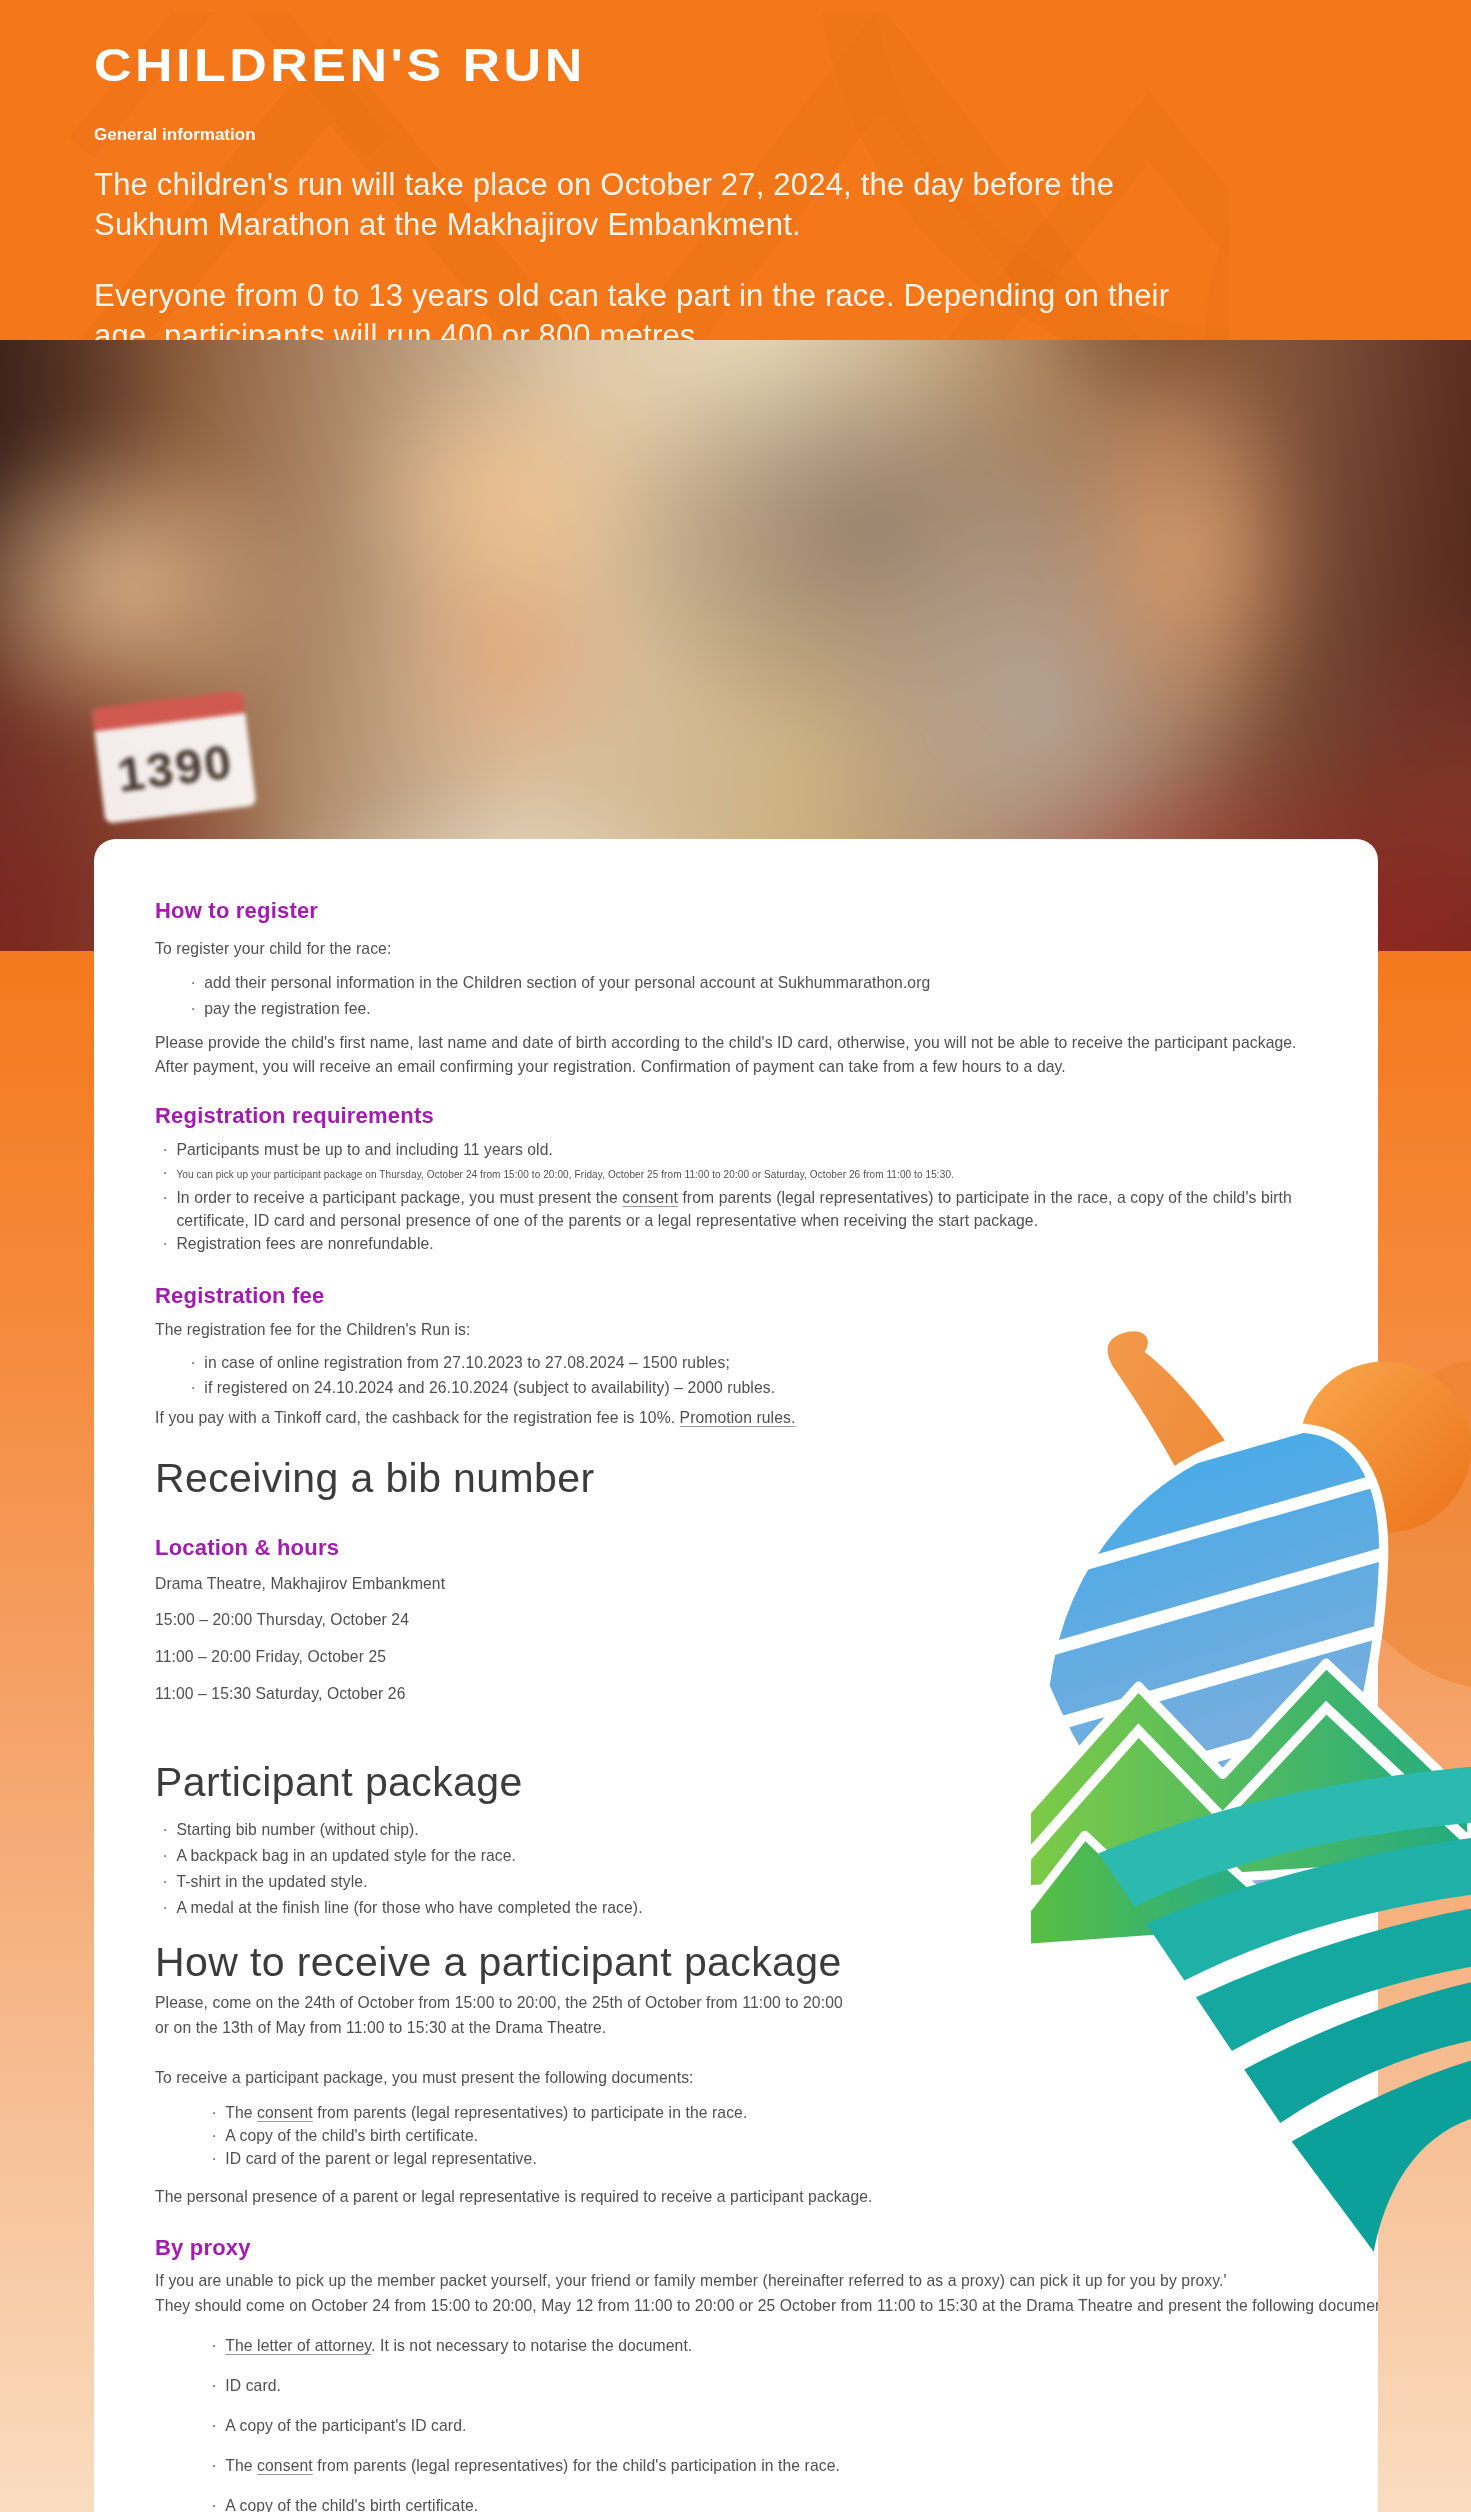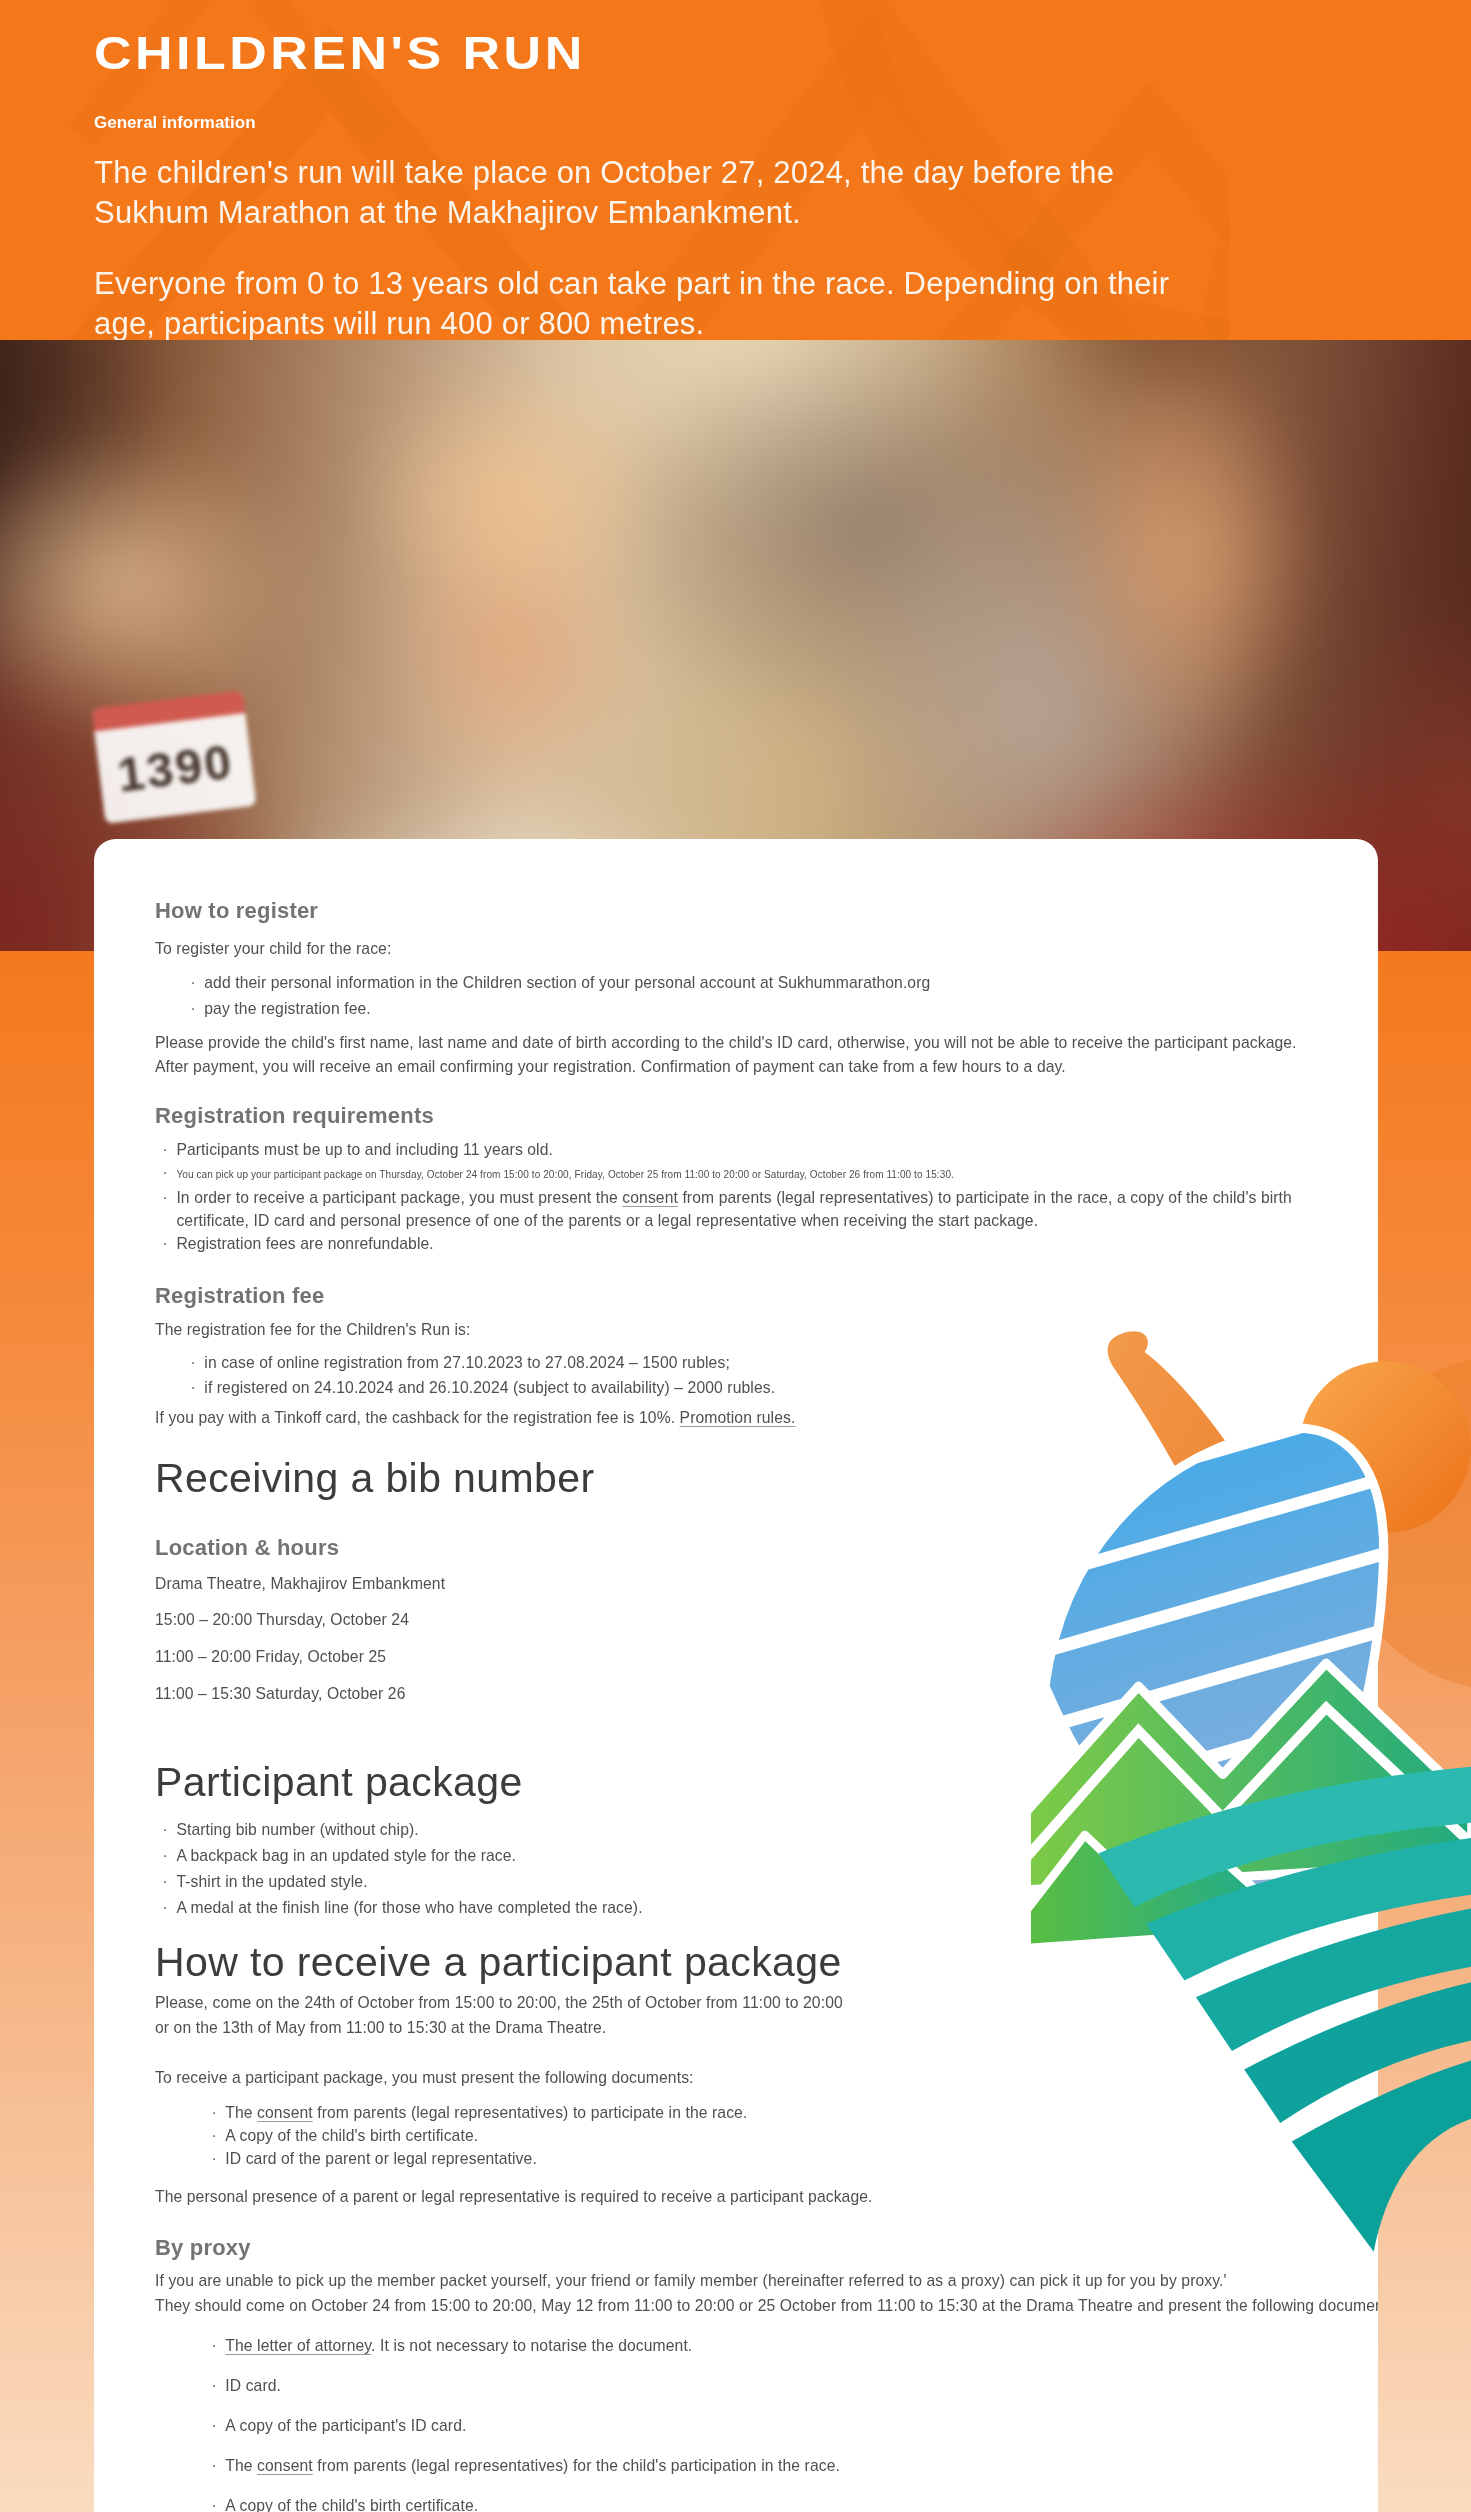--- a/index.html
+++ b/index.html
@@ -6,21 +6,21 @@
   body{
     width:1471px;height:2512px;overflow:hidden;
     font-family:"Liberation Sans","DejaVu Sans",sans-serif;
     -webkit-font-smoothing:antialiased;
   }
   .page{
     position:relative;width:1471px;height:2512px;overflow:hidden;
     background:linear-gradient(180deg,#F4771A 0%,#F4771A 36%,#F5893A 52%,#F5A268 68%,#F6BD92 83%,#FADCC0 100%);
   }
   
-  .header{position:absolute;left:0;top:0;width:1229px;height:340px;overflow:hidden;}
+  .header{position:absolute;left:0;top:12px;width:1229px;height:340px;overflow:hidden;}
   .header-pattern{position:absolute;left:0;top:0;}
   .header-content{position:absolute;left:94px;top:0;width:1196px;}
   .header-title{
     margin-top:28px;font-size:46px;line-height:51px;font-weight:800;color:#FFFFFF;
     letter-spacing:3.1px;transform:scaleX(1.13);transform-origin:left center;white-space:nowrap;
   }
   .header-label{margin-top:34px;font-size:17px;line-height:20px;font-weight:700;color:#FFFFFF;}
   .header-para{margin-top:20px;font-size:31px;line-height:40px;font-weight:300;color:#FCF5ED;max-width:1127px;letter-spacing:0.2px;}
   .header-para + .header-para{margin-top:17px;}
   
@@ -56,21 +56,21 @@
     background:linear-gradient(180deg,rgba(216,60,48,.85) 0%,rgba(255,255,255,.9) 40%,rgba(230,120,90,.7) 100%);
   }
   
   .card{
     position:absolute;left:94px;top:839px;width:1284px;height:1673px;
     background:#FFFFFF;border-radius:21.5px 21.5px 0 0;overflow:hidden;
   }
   .card-inner{padding:37px 61px 0 61px;}
   .card-inner > *{margin:0;}
   h1.sec{font-size:41px;line-height:46px;font-weight:400;color:#3C3C3C;letter-spacing:0.4px;}
-  h2.sub{font-size:22px;line-height:29px;font-weight:700;color:#737373;letter-spacing:0.2px;}
+  h2.sub{font-size:22px;line-height:29px;font-weight:700;color:#a21caf;letter-spacing:0.2px;}
   .card p, .card li{font-size:15.7px;line-height:24.5px;font-weight:400;color:#4F4F4F;letter-spacing:0.1px;}
   .muted{color:#6F6F6F;}
   .hours{font-weight:700;color:#3C3C3C;}
   ul.blist{list-style:none;padding:0;}
   ul.blist li{position:relative;padding-left:15.3px;}
   ul.blist li::before{content:"·";position:absolute;left:1.5px;top:0;color:#5a5a5a;}
   ul.ind-sm{margin-left:6.1px;}
   ul.ind-md{margin-left:34px;}
   ul.ind-lg{margin-left:55px;}
   a.lnk{color:inherit;text-decoration:underline;text-decoration-color:#9a9a9a;text-underline-offset:3.1px;cursor:pointer;}

